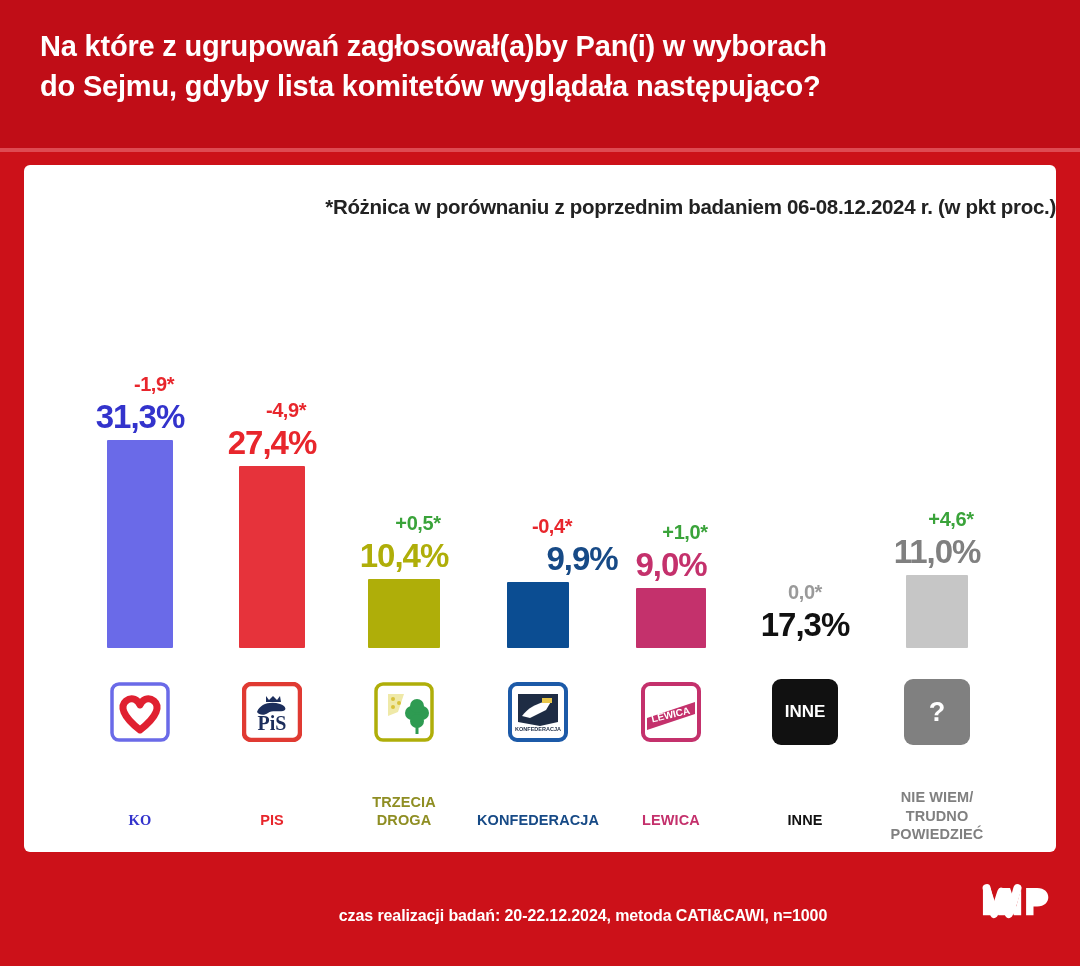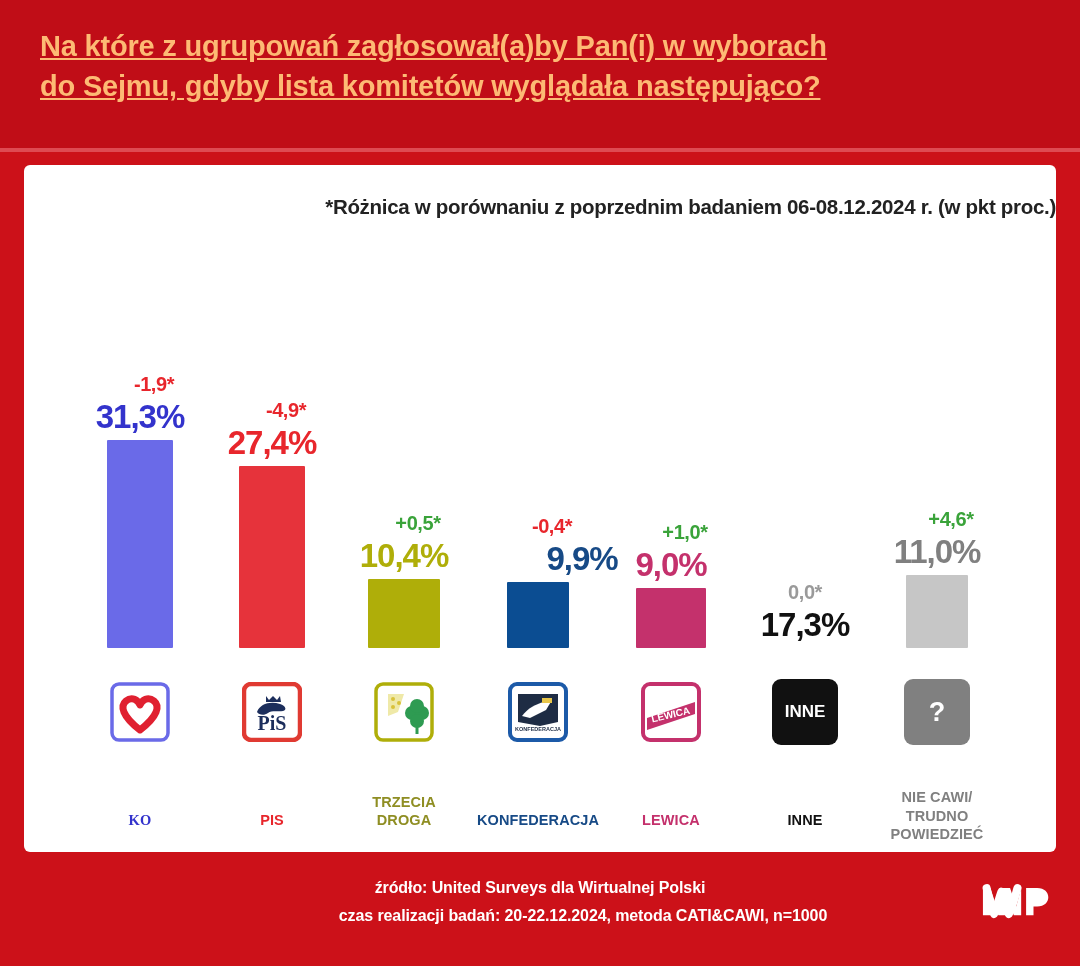--- a/index.html
+++ b/index.html
@@ -11,27 +11,26 @@
     position:relative;
   }
   
   .header{
     position:absolute;left:0;top:0;width:1080px;height:148px;
     background:#C00D17;
     box-sizing:border-box;
     padding:26px 40px 0 40px;
   }
   .header-title{
-    color:#fdba74;
+    color:#ffffff;
     font-size:29px;
     font-weight:bold;
     line-height:1.38;
     letter-spacing:-0.2px;
     white-space:pre-line;
-    text-decoration:underline;
   }
   .header-rule{
     position:absolute;left:0;top:148px;width:1080px;height:4px;
     background:#E86A72;opacity:.65;
   }
   
   .card{
     position:absolute;left:24px;top:165px;width:1032px;height:687px;
     background:#FFFFFF;border-radius:6px;
     box-sizing:border-box;
@@ -200,29 +199,28 @@
         <div class="val" style="bottom: 208px; color: rgb(17, 17, 17);">17,3%</div>
         <div class="delta" style="bottom: 248px; color: rgb(154, 154, 154); transform: translateX(-50%) translateX(0px);">0,0*</div>
         <div class="logo-box" style="background: rgb(17, 17, 17); color: rgb(255, 255, 255); font-weight: bold; font-size: 17px;">INNE</div>
         <div class="plabel" style="color: rgb(17, 17, 17);">INNE</div>
       </div>
       <div class="col" style="left: 838px; width: 150px;">
         <div class="bar" style="width: 62px; height: 73px; background: rgb(198, 198, 198);"></div>
         <div class="val" style="bottom: 281px; color: rgb(128, 128, 128);">11,0%</div>
         <div class="delta" style="bottom: 321px; color: rgb(58, 163, 58); transform: translateX(-50%) translateX(14px);">+4,6*</div>
         <div class="logo-box" style="background: rgb(128, 128, 128); color: rgb(255, 255, 255); font-weight: bold; font-size: 27px;">?</div>
-        <div class="plabel tall" style="color: rgb(128, 128, 128);">NIE CAWI/
+        <div class="plabel tall" style="color: rgb(128, 128, 128);">NIE WIEM/
 TRUDNO
 POWIEDZIEĆ</div>
       </div>
     </div>
 </div>
 
 <div class="footer">
-  <div class="foot-line foot1">źródło: United Surveys dla Wirtualnej Polski</div>
   <div class="foot-line foot2">czas realizacji badań: 20-22.12.2024, metoda CATI&amp;CAWI, n=1000</div>
   <div class="wp">
     <svg viewBox="0 0 120 70" width="74" height="46">
       <path d="M8 14 L20 14 L30 44 L40 14 L52 14 L62 44 L70 14 L70 58 L58 58 L52 40 L45 58 L33 58 L26 40 L20 58 L8 58 Z" fill="#ffffff"></path>
       <path d="M14 14 C14 14 22 48 26 56 C30 48 34 30 38 20 C42 34 46 50 50 56 C56 46 62 20 64 14" stroke="#ffffff" stroke-width="13" fill="none" stroke-linecap="round" stroke-linejoin="round"></path>
       <path d="M78 14 L96 14 C108 14 114 21 114 29 C114 37 108 44 96 44 L90 44 L90 58 L78 58 Z" fill="#ffffff"></path>
     </svg>
   </div>
 </div>
 

